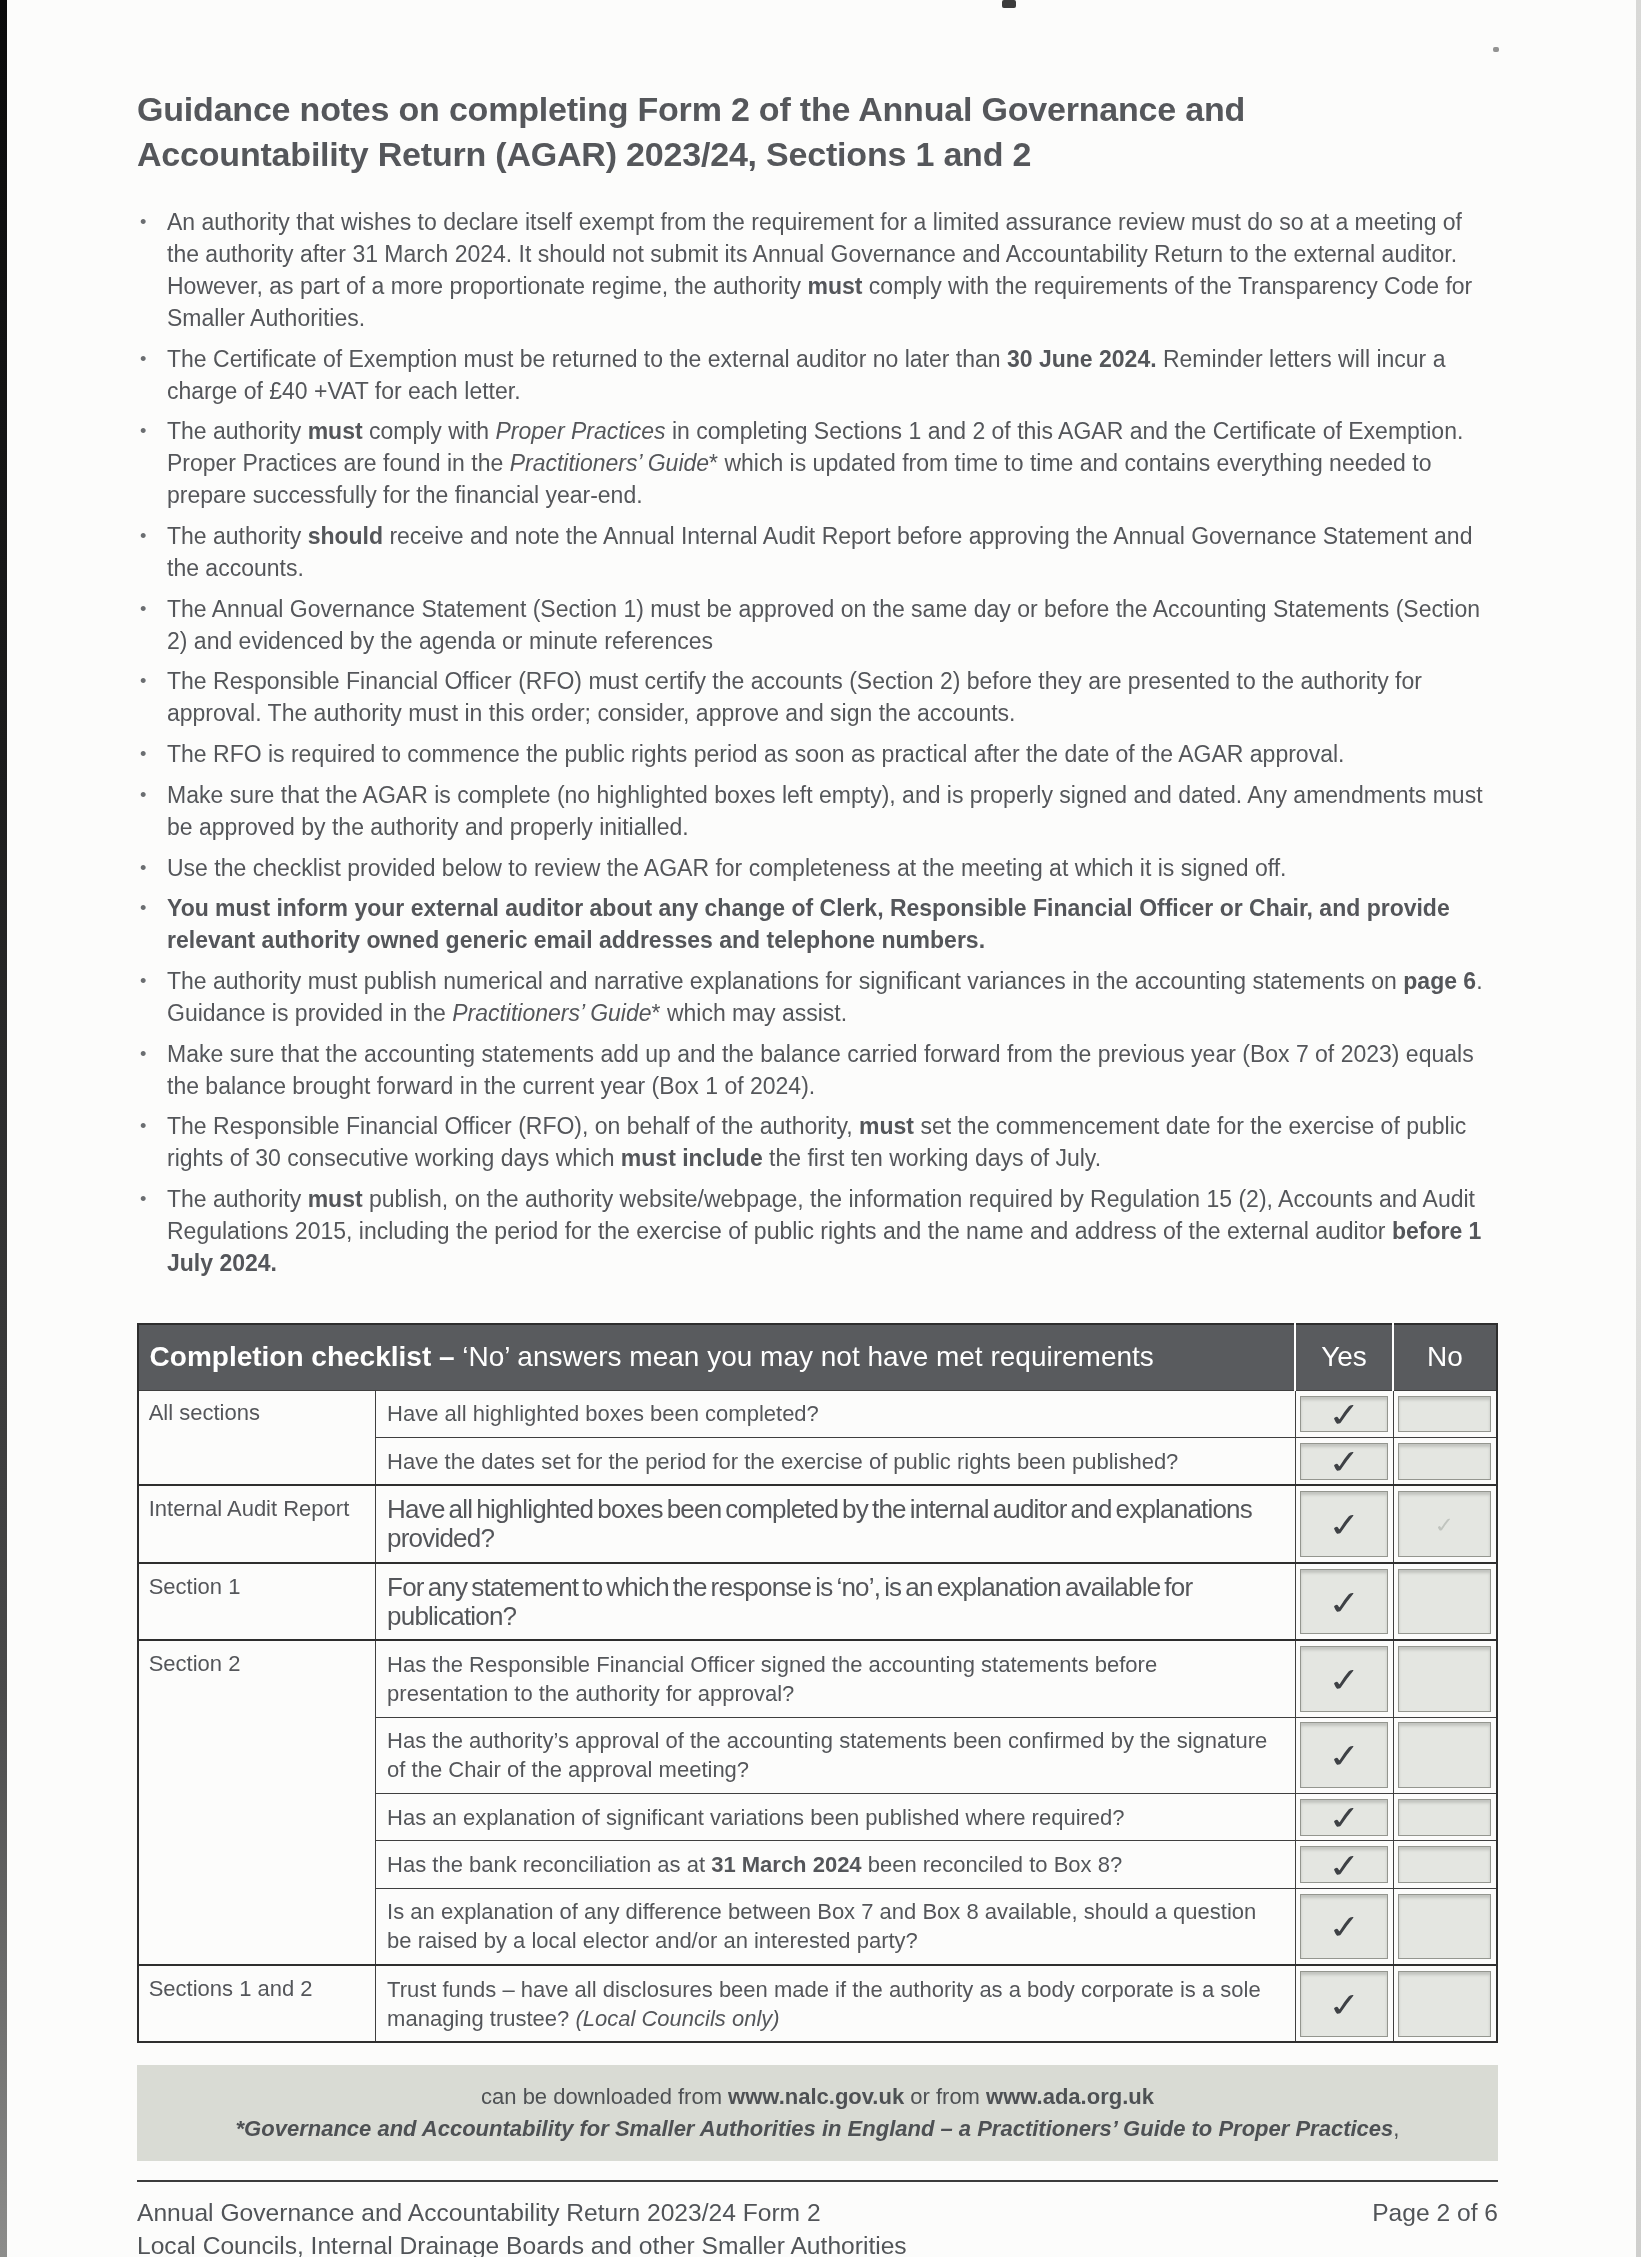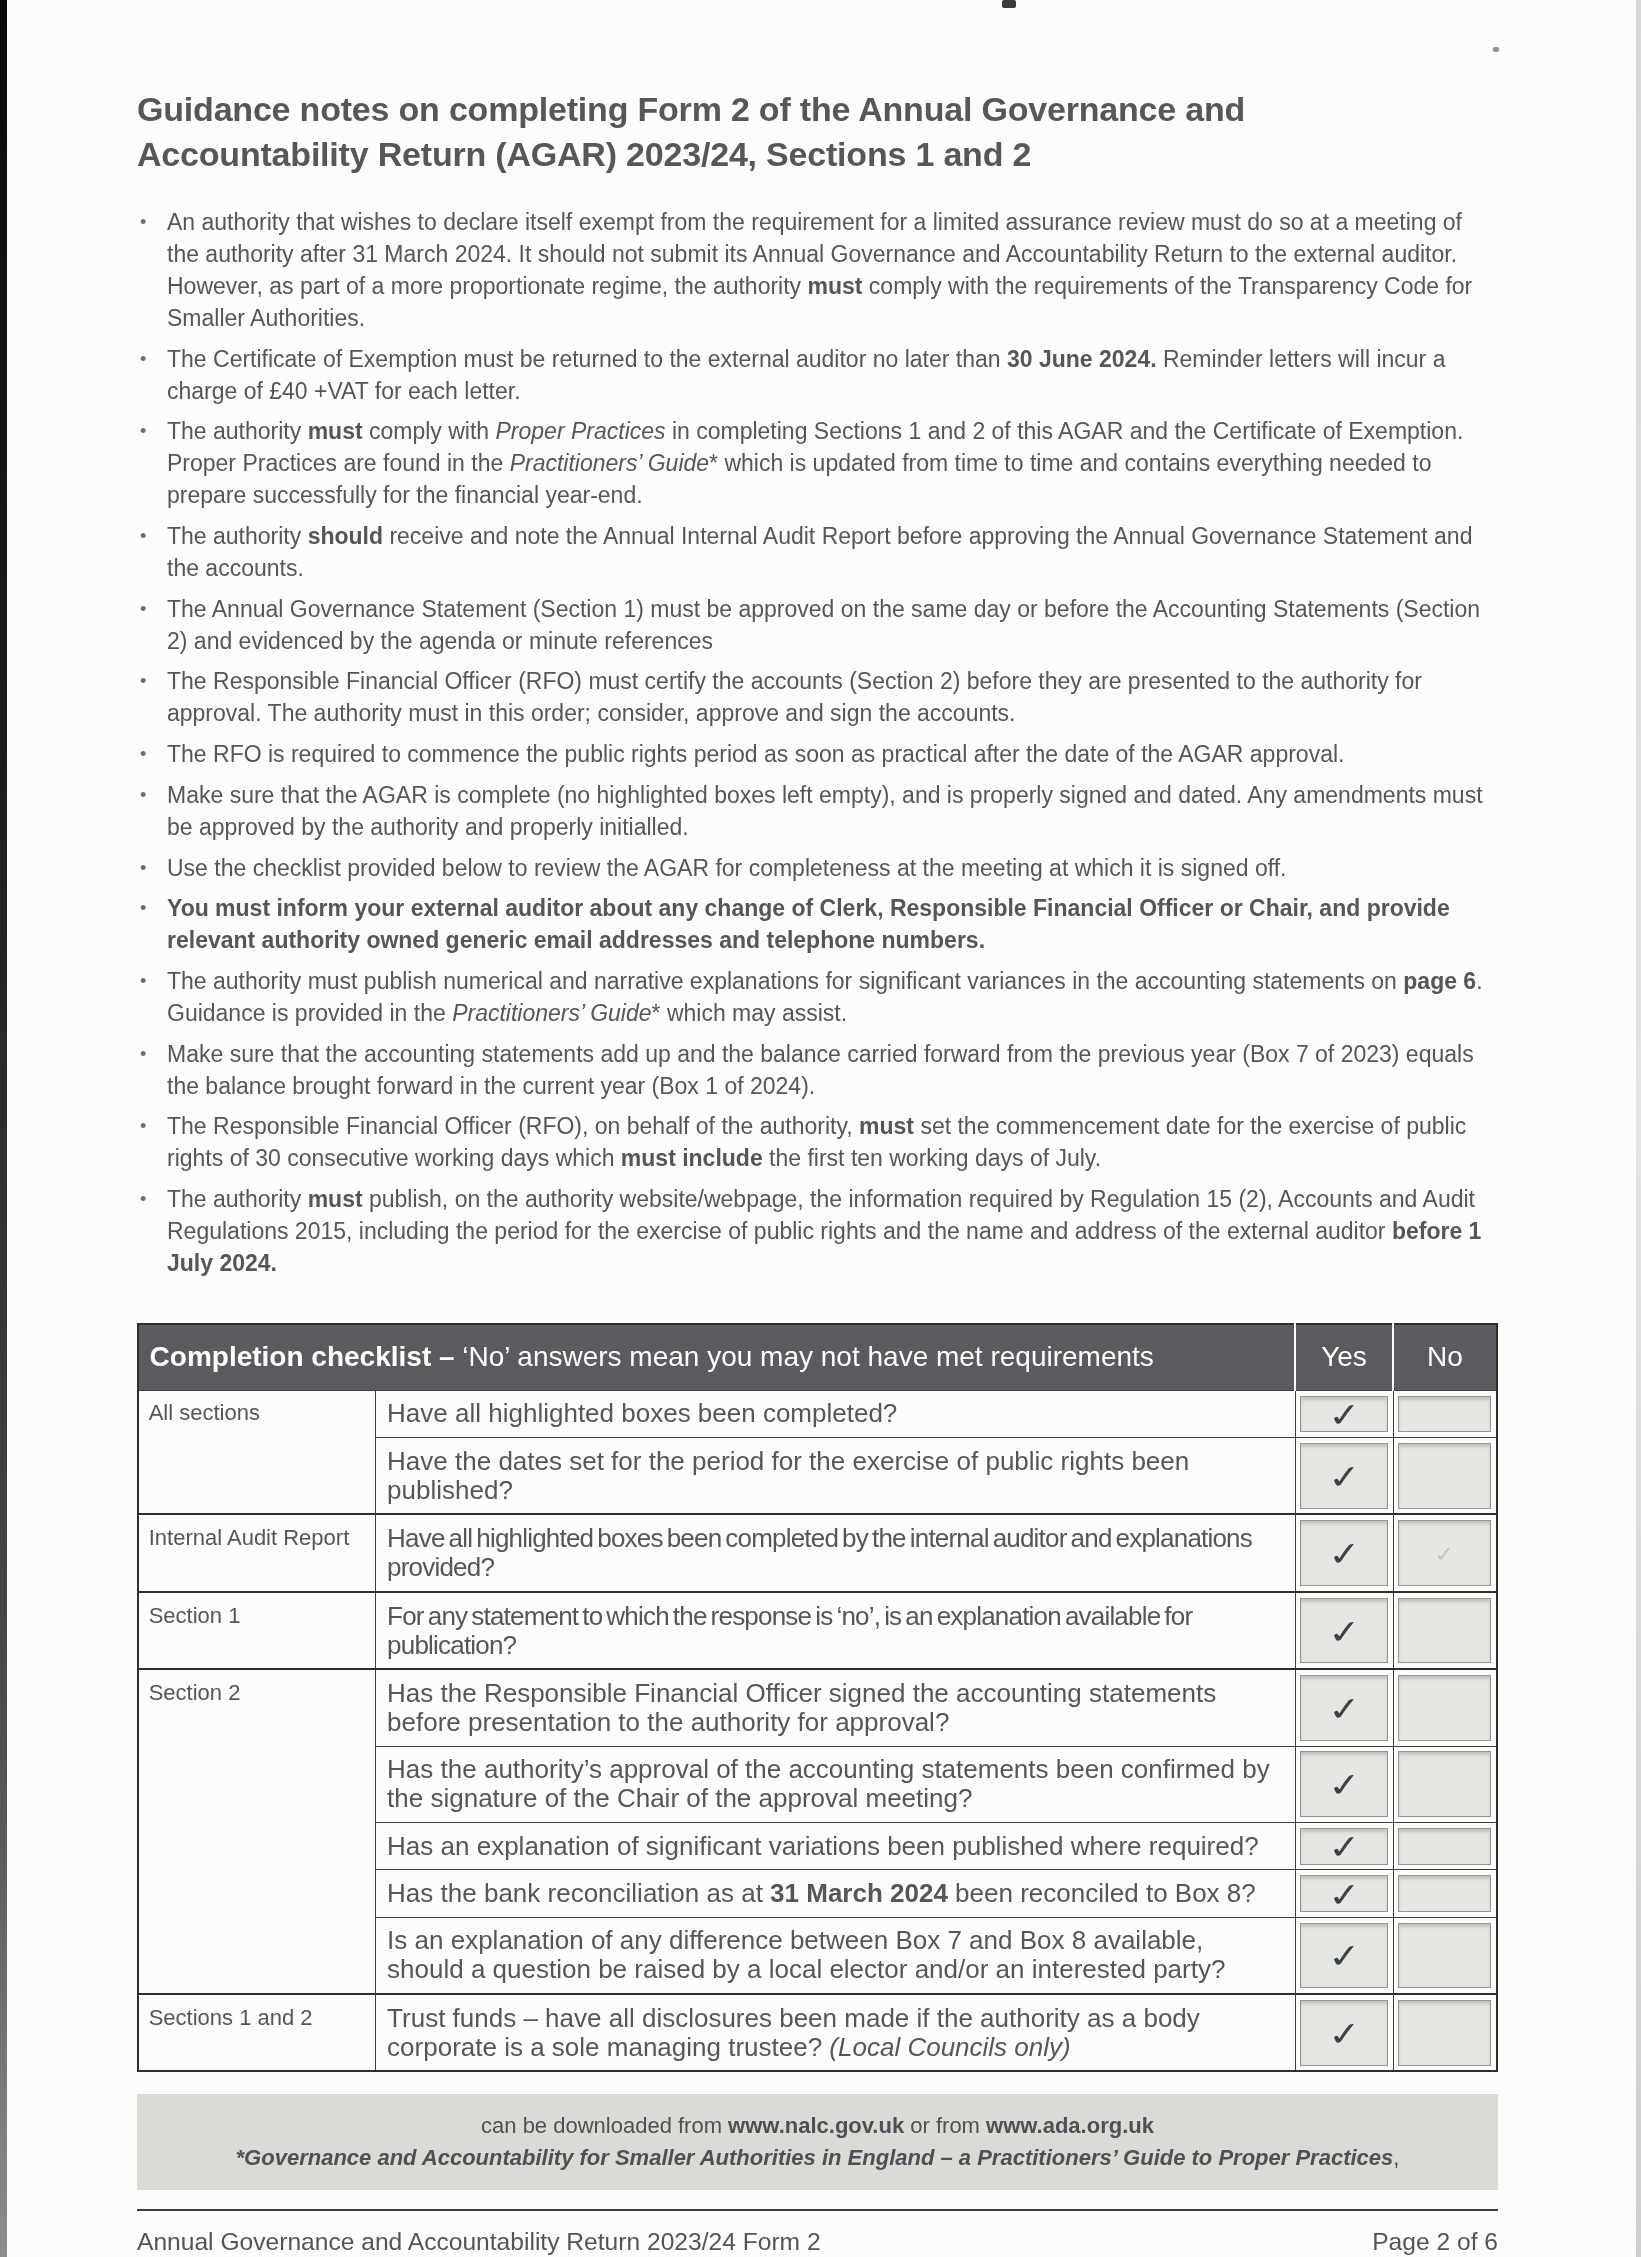--- a/index.html
+++ b/index.html
@@ -64,21 +64,21 @@
   thead th.hmark{
     text-align:center;border-left:2.9px solid #ffffff;padding:16.4px 0;
   }
   tbody td{border:1.9px solid var(--border-mid);vertical-align:top;margin-top:20px;}
   tbody tr.group-start td{border-top:2.9px solid var(--border-dark);}
   td.gcell{
     padding:8.7px 5.8px 8.7px 9.7px;font-size:22px;line-height:27px;
     border-right:1.9px solid var(--border-mid);
   }
   td.qcell{
-    padding:8.7px 11.6px 8.7px 11.6px;font-size:26px;line-height:29px;
+    padding:8.7px 11.6px 8.7px 11.6px;font-size:22px;line-height:29px;
   }
   td.qcell.condensed{
     font-size:26px;letter-spacing:-0.8px;word-spacing:-2.4px;
   }
   td.ccell{position:relative;padding:0;}
   .cbox{
     position:absolute;top:4.8px;bottom:4.8px;left:4.8px;right:4.8px;
     background:var(--checkbox-fill);
     border:1px solid #94968f;
     box-shadow:inset 0 2.9px 2.9px rgba(0,0,0,.15);

